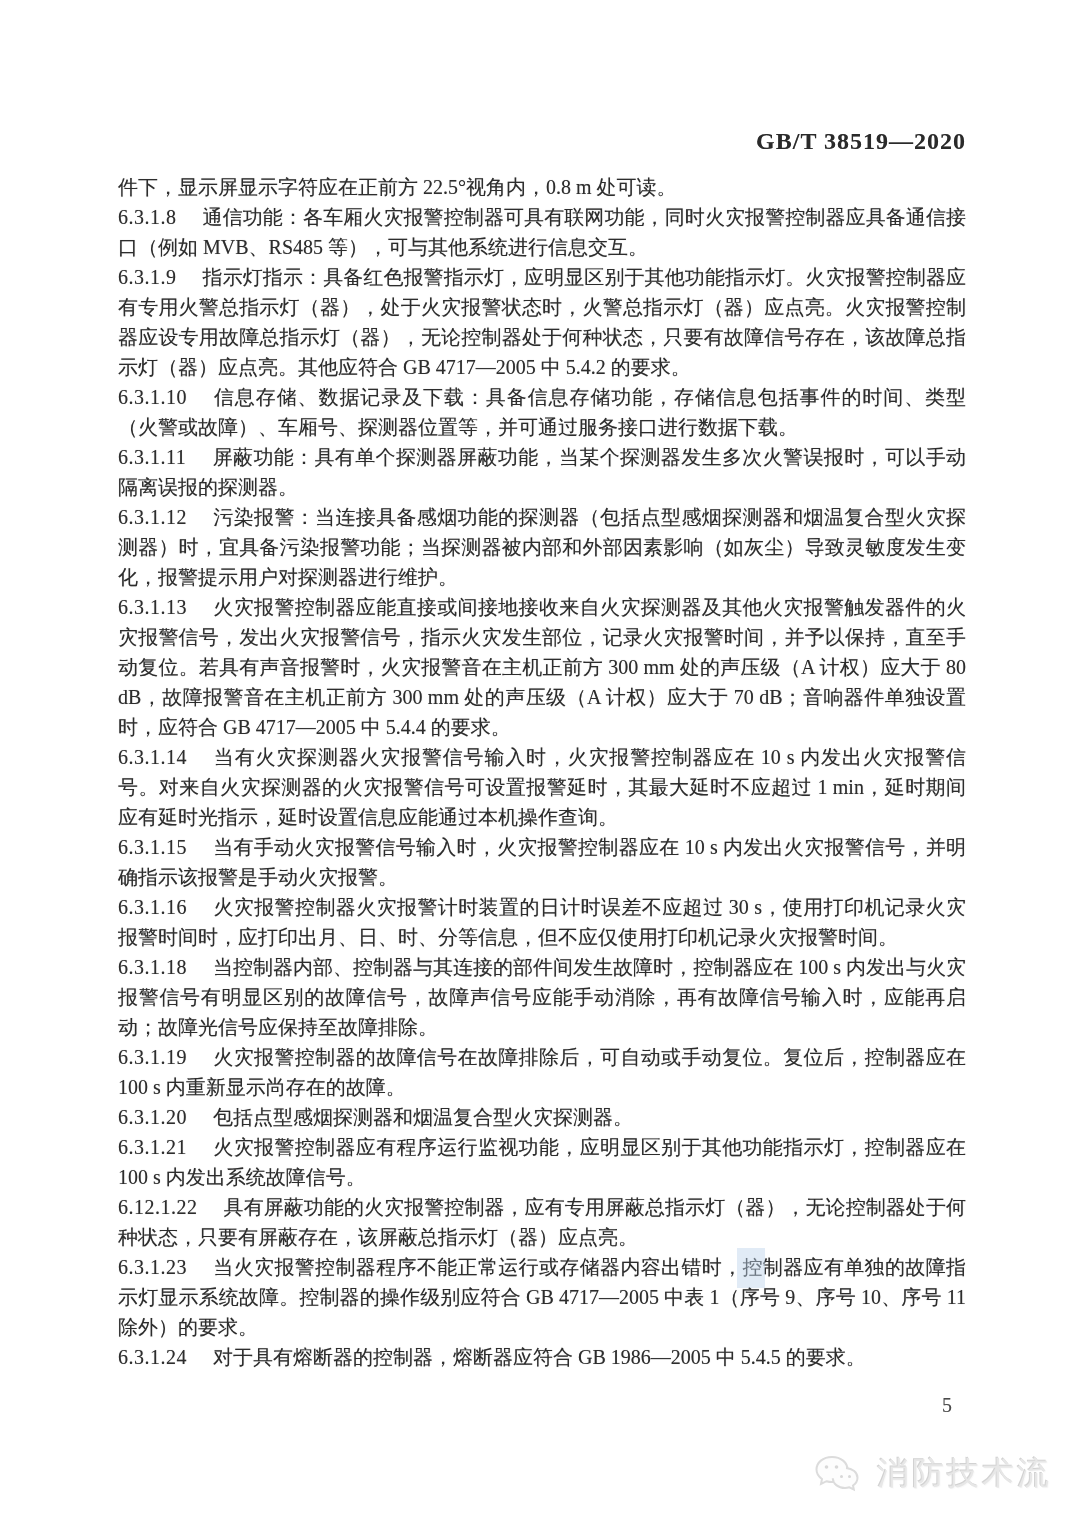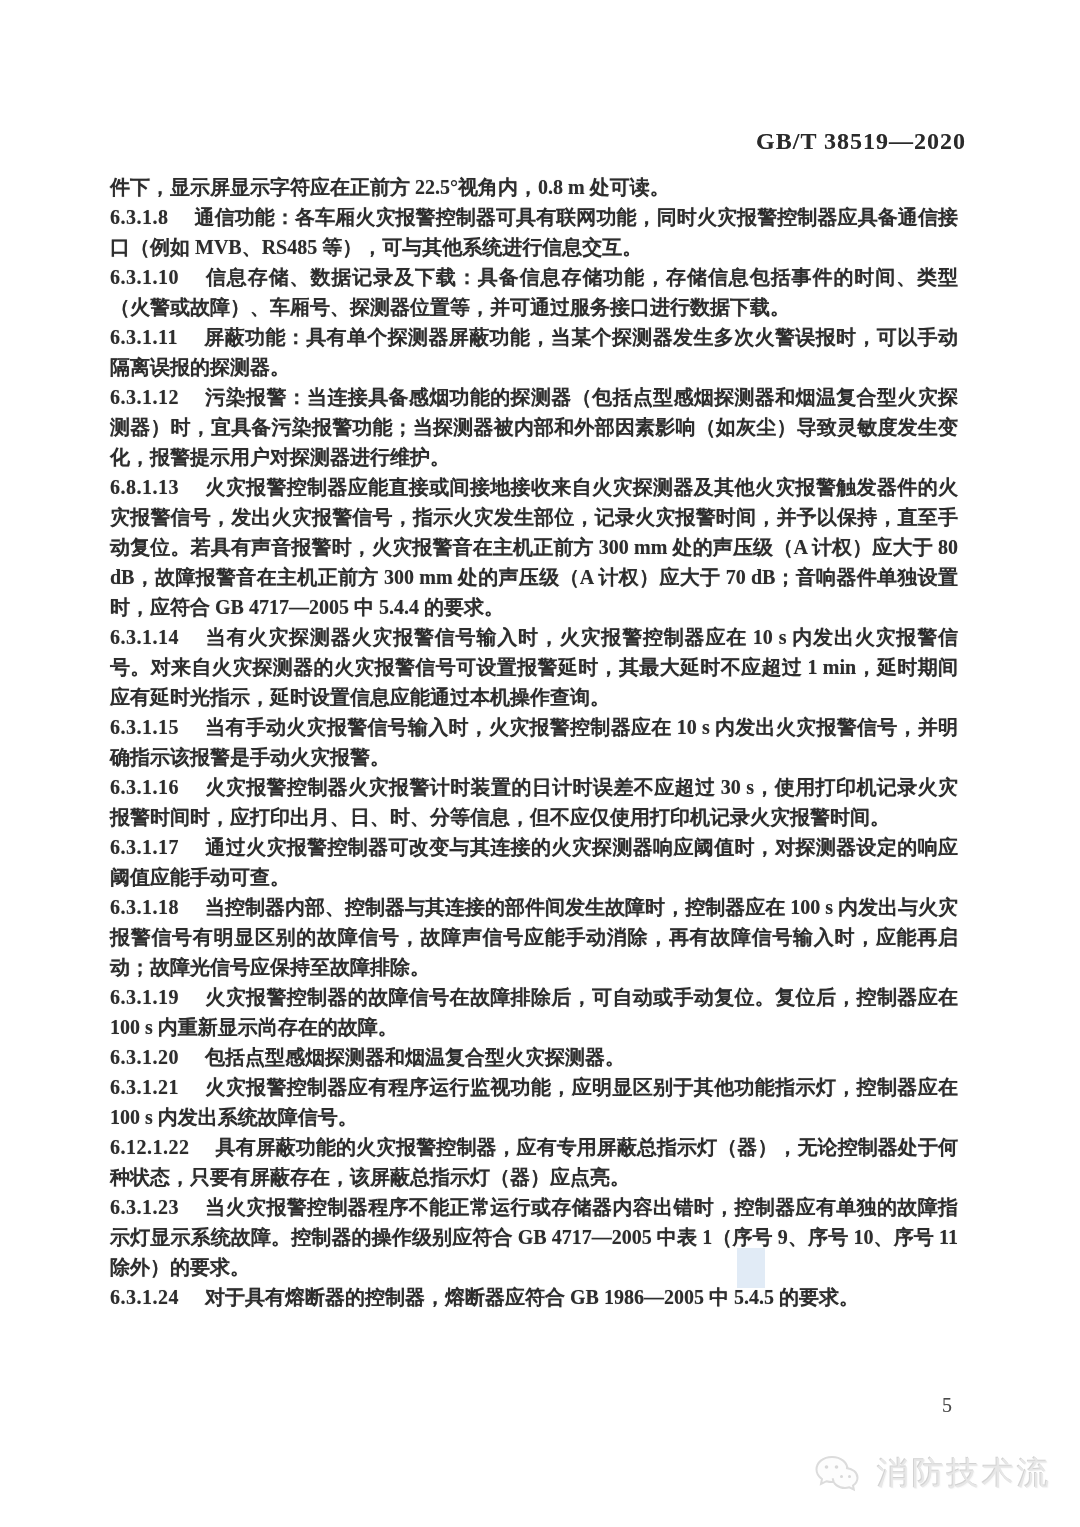--- a/index.html
+++ b/index.html
@@ -17,30 +17,29 @@
     top: 128px;
     right: 114px;
     font-size: 24px;
     font-weight: bold;
     letter-spacing: 1px;
     color: #2a2a2a;
     text-shadow: 0 0 0.6px rgba(0,0,0,0.35);
   }
   .content {
     position: absolute;
-    left: 110px;
+    left: 118px;
     top: 172px;
     width: 848px;
     font-size: 20px;
     line-height: 30px;
     text-align: justify;
     text-justify: inter-ideograph;
     color: #2d2d2d;
     text-shadow: 0 0 0.7px rgba(40,40,40,0.45);
-    font-weight: bold;
   }
   .content p { margin: 0; padding: 0; }
   .clause-num { margin-right: 26px; letter-spacing: 0.5px; white-space: nowrap; }
   .page-number {
     position: absolute;
     top: 1394px;
     right: 128px;
     font-size: 20px;
     color: #4a4a4a;
     text-shadow: 0 0 0.6px rgba(0,0,0,0.3);
@@ -75,28 +74,28 @@
 </head>
 <body>
 
 <div class="page">
 
   <div class="std-code">GB/T 38519—2020</div>
 
   <div class="content">
     <p><span>件下，显示屏显示字符应在正前方 22.5°视角内，0.8 m 处可读。</span></p>
     <p><span class="clause-num">6.3.1.8</span><span>通信功能：各车厢火灾报警控制器可具有联网功能，同时火灾报警控制器应具备通信接口（例如 MVB、RS485 等），可与其他系统进行信息交互。</span></p>
+    <p><span class="clause-num">6.3.1.9</span><span>指示灯指示：具备红色报警指示灯，应明显区别于其他功能指示灯。火灾报警控制器应有专用火警总指示灯（器），处于火灾报警状态时，火警总指示灯（器）应点亮。火灾报警控制器应设专用故障总指示灯（器），无论控制器处于何种状态，只要有故障信号存在，该故障总指示灯（器）应点亮。其他应符合 GB 4717—2005 中 5.4.2 的要求。</span></p>
     <p><span class="clause-num">6.3.1.10</span><span>信息存储、数据记录及下载：具备信息存储功能，存储信息包括事件的时间、类型（火警或故障）、车厢号、探测器位置等，并可通过服务接口进行数据下载。</span></p>
     <p><span class="clause-num">6.3.1.11</span><span>屏蔽功能：具有单个探测器屏蔽功能，当某个探测器发生多次火警误报时，可以手动隔离误报的探测器。</span></p>
     <p><span class="clause-num">6.3.1.12</span><span>污染报警：当连接具备感烟功能的探测器（包括点型感烟探测器和烟温复合型火灾探测器）时，宜具备污染报警功能；当探测器被内部和外部因素影响（如灰尘）导致灵敏度发生变化，报警提示用户对探测器进行维护。</span></p>
-    <p><span class="clause-num">6.8.1.13</span><span>火灾报警控制器应能直接或间接地接收来自火灾探测器及其他火灾报警触发器件的火灾报警信号，发出火灾报警信号，指示火灾发生部位，记录火灾报警时间，并予以保持，直至手动复位。若具有声音报警时，火灾报警音在主机正前方 300 mm 处的声压级（A 计权）应大于 80 dB，故障报警音在主机正前方 300 mm 处的声压级（A 计权）应大于 70 dB；音响器件单独设置时，应符合 GB 4717—2005 中 5.4.4 的要求。</span></p>
+    <p><span class="clause-num">6.3.1.13</span><span>火灾报警控制器应能直接或间接地接收来自火灾探测器及其他火灾报警触发器件的火灾报警信号，发出火灾报警信号，指示火灾发生部位，记录火灾报警时间，并予以保持，直至手动复位。若具有声音报警时，火灾报警音在主机正前方 300 mm 处的声压级（A 计权）应大于 80 dB，故障报警音在主机正前方 300 mm 处的声压级（A 计权）应大于 70 dB；音响器件单独设置时，应符合 GB 4717—2005 中 5.4.4 的要求。</span></p>
     <p><span class="clause-num">6.3.1.14</span><span>当有火灾探测器火灾报警信号输入时，火灾报警控制器应在 10 s 内发出火灾报警信号。对来自火灾探测器的火灾报警信号可设置报警延时，其最大延时不应超过 1 min，延时期间应有延时光指示，延时设置信息应能通过本机操作查询。</span></p>
     <p><span class="clause-num">6.3.1.15</span><span>当有手动火灾报警信号输入时，火灾报警控制器应在 10 s 内发出火灾报警信号，并明确指示该报警是手动火灾报警。</span></p>
     <p><span class="clause-num">6.3.1.16</span><span>火灾报警控制器火灾报警计时装置的日计时误差不应超过 30 s，使用打印机记录火灾报警时间时，应打印出月、日、时、分等信息，但不应仅使用打印机记录火灾报警时间。</span></p>
-    <p><span class="clause-num">6.3.1.17</span><span>通过火灾报警控制器可改变与其连接的火灾探测器响应阈值时，对探测器设定的响应阈值应能手动可查。</span></p>
     <p><span class="clause-num">6.3.1.18</span><span>当控制器内部、控制器与其连接的部件间发生故障时，控制器应在 100 s 内发出与火灾报警信号有明显区别的故障信号，故障声信号应能手动消除，再有故障信号输入时，应能再启动；故障光信号应保持至故障排除。</span></p>
     <p><span class="clause-num">6.3.1.19</span><span>火灾报警控制器的故障信号在故障排除后，可自动或手动复位。复位后，控制器应在 100 s 内重新显示尚存在的故障。</span></p>
     <p><span class="clause-num">6.3.1.20</span><span>包括点型感烟探测器和烟温复合型火灾探测器。</span></p>
     <p><span class="clause-num">6.3.1.21</span><span>火灾报警控制器应有程序运行监视功能，应明显区别于其他功能指示灯，控制器应在 100 s 内发出系统故障信号。</span></p>
     <p><span class="clause-num">6.12.1.22</span><span>具有屏蔽功能的火灾报警控制器，应有专用屏蔽总指示灯（器），无论控制器处于何种状态，只要有屏蔽存在，该屏蔽总指示灯（器）应点亮。</span></p>
     <p><span class="clause-num">6.3.1.23</span><span>当火灾报警控制器程序不能正常运行或存储器内容出错时，控制器应有单独的故障指示灯显示系统故障。控制器的操作级别应符合 GB 4717—2005 中表 1（序号 9、序号 10、序号 11 除外）的要求。</span></p>
     <p><span class="clause-num">6.3.1.24</span><span>对于具有熔断器的控制器，熔断器应符合 GB 1986—2005 中 5.4.5 的要求。</span></p>
   </div>
 
   <div class="scan-highlight"></div>

